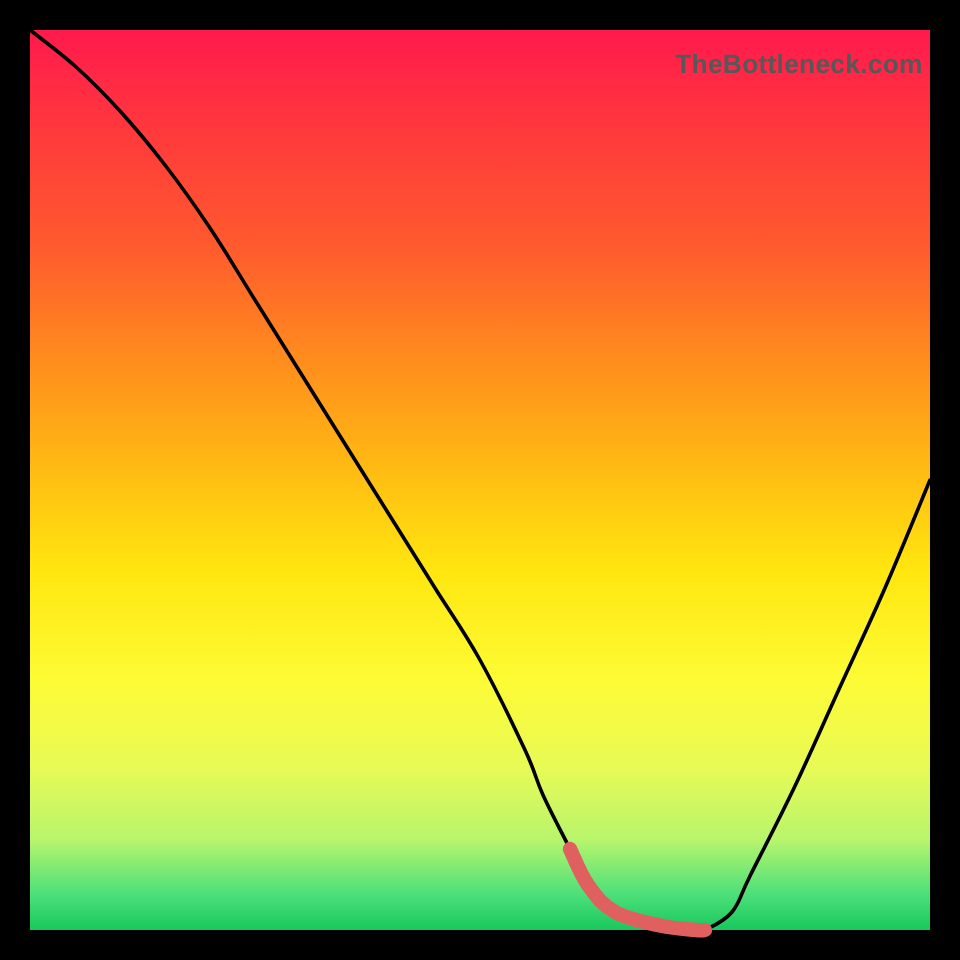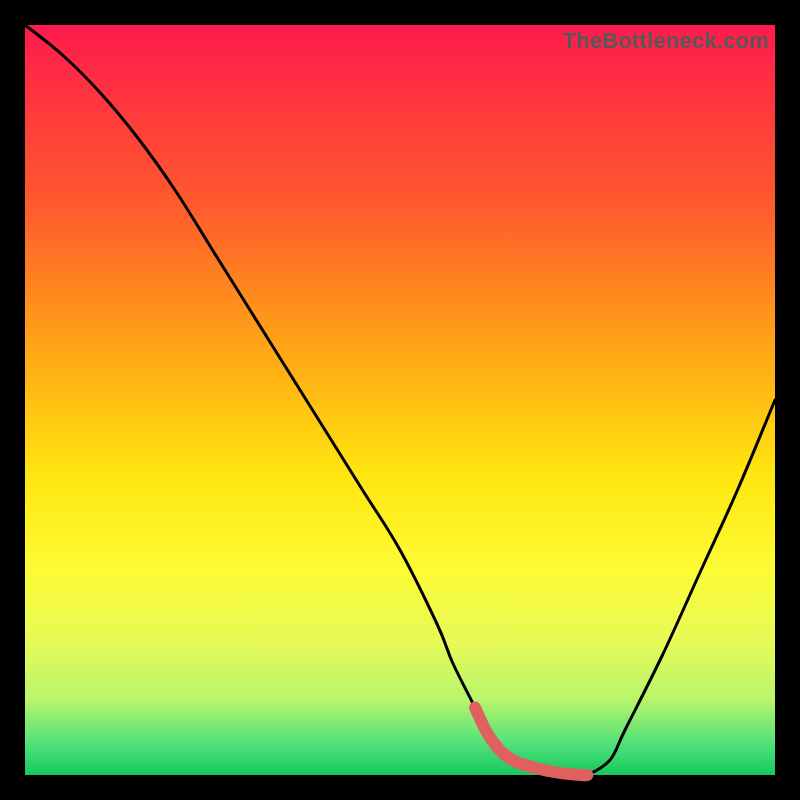--- a/index.html
+++ b/index.html
@@ -19,21 +19,21 @@
       #ffb813 48%,
       #ffe60f 60%,
       #fdfb34 72%,
       #e8fa56 82%,
       #b7f56c 90%,
       #4de07a 96%,
       #18c85d 100%);
   }
   .watermark {
     position: absolute;
-    top: 3px;
+    top: 16px;
     right: 6px;
     font-family: Arial, Helvetica, sans-serif;
     font-size: 22px;
     font-weight: 600;
     color: #585858;
     letter-spacing: 0.2px;
     user-select: none;
   }
   svg.curve {
     position: absolute;

